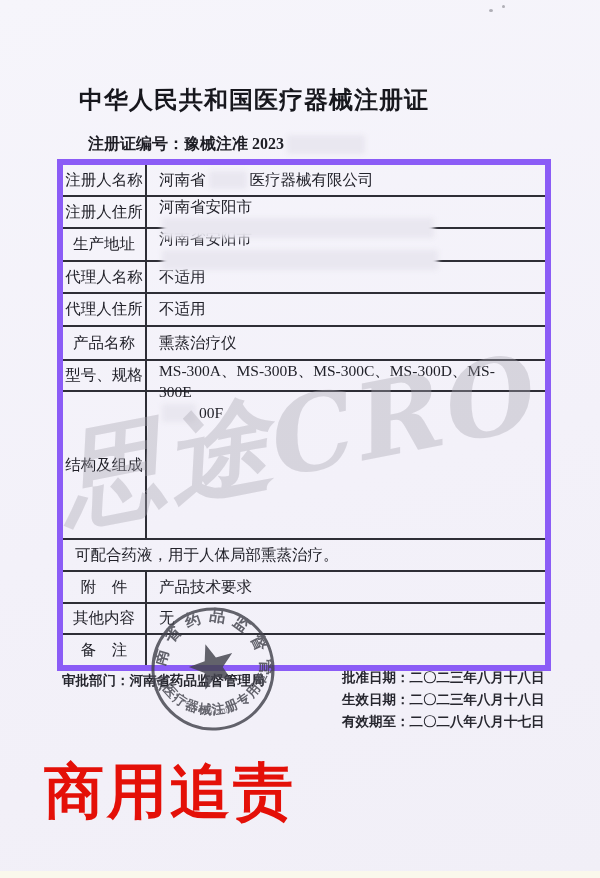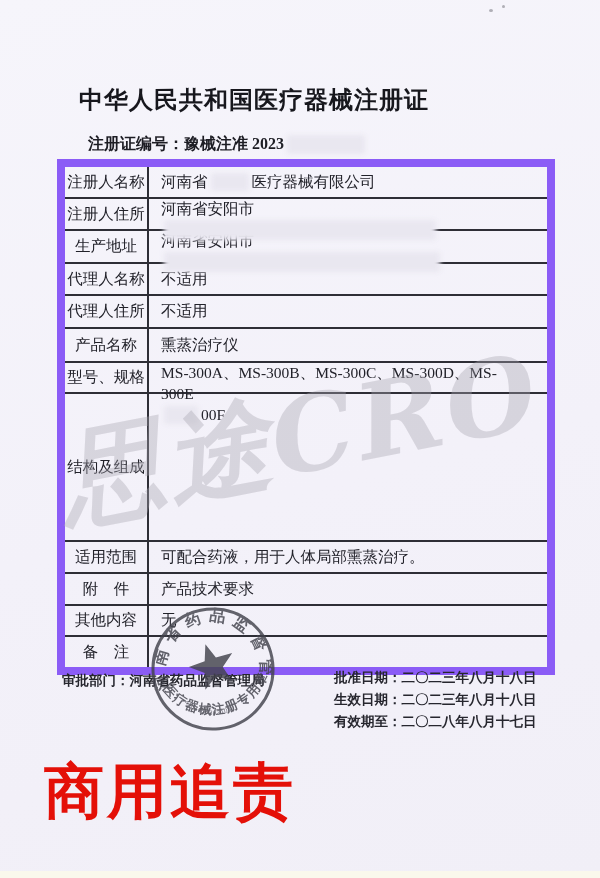--- a/index.html
+++ b/index.html
@@ -19,21 +19,21 @@
     color:#1d1d24;white-space:nowrap;
   }
   .redact{
     display:inline-block;vertical-align:middle;height:18px;border-radius:2px;
     background:#e9e7f0;filter:blur(2.5px);margin:0 3px;
   }
   .redact.reg{width:78px;height:19px;position:relative;top:-1px;}
   
   .cert-table{
     position:absolute;left:57px;top:159px;width:482px;
-    border:8px solid #8b5cf6;background:transparent;
+    border:6px solid #8b5cf6;background:transparent;
   }
   .row{display:flex;border-bottom:2px solid #2e2e36;}
   .row:last-child{border-bottom:none;border-radius:12px;}
   .cell-l{
     width:82px;flex:0 0 82px;border-right:2px solid #2e2e36;
     display:flex;align-items:center;justify-content:center;
     font-size:15.5px;color:#22222a;text-align:center;line-height:1.2;
   }
   .cell-v{
     flex:1;display:flex;align-items:center;padding:0 24px 0 12px;
@@ -52,21 +52,21 @@
     color:rgba(168,166,177,0.38);transform:rotate(-11deg);
     pointer-events:none;white-space:nowrap;z-index:5;
     font-family:"DejaVu Serif","Liberation Serif",serif;
   }
   
   .approval{
     position:absolute;left:62px;top:672px;font-size:13.5px;font-weight:bold;
     color:#26262e;white-space:nowrap;z-index:3;
   }
   .dates{
-    position:absolute;left:334px;top:667px;font-size:13.5px;font-weight:bold;
+    position:absolute;left:342px;top:667px;font-size:13.5px;font-weight:bold;
     color:#26262e;line-height:22px;z-index:3;white-space:nowrap;
   }
   .stamp{
     position:absolute;left:140px;top:596px;width:146px;height:146px;z-index:6;
     transform:rotate(-6deg);opacity:0.82;
   }
   .overlay-red{
     position:absolute;left:44px;top:752px;z-index:7;
     font-family:"Liberation Sans","DejaVu Sans",sans-serif;
     font-size:60px;font-weight:bold;letter-spacing:3px;white-space:nowrap;
@@ -126,21 +126,20 @@
       <div class="cell-v">
           <span>MS-300A、MS-300B、MS-300C、MS-300D、MS-300E</span>
           <span class="redact w34"></span>
           <span>00F</span>
         </div>
     </div>
     <div class="row h146">
       <div class="cell-l">结构及组成</div>
     </div>
     <div class="row h30">
-      <div class="cell-l">适用范围</div>
       <div class="cell-v">可配合药液，用于人体局部熏蒸治疗。</div>
     </div>
     <div class="row h30">
       <div class="cell-l">附　件</div>
       <div class="cell-v">产品技术要求</div>
     </div>
     <div class="row h29">
       <div class="cell-l">其他内容</div>
       <div class="cell-v">无</div>
     </div>

